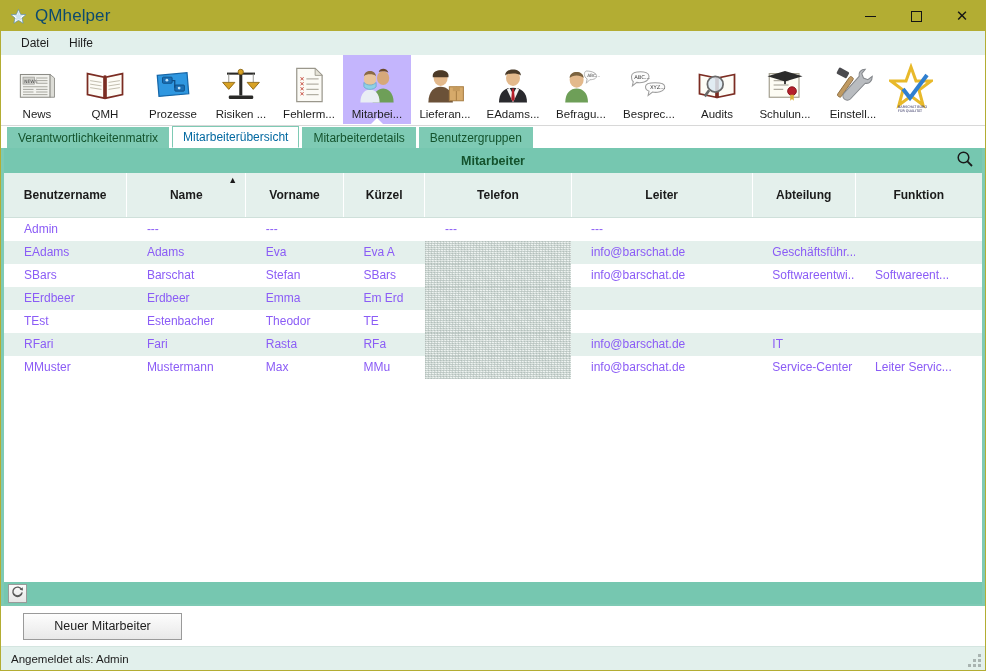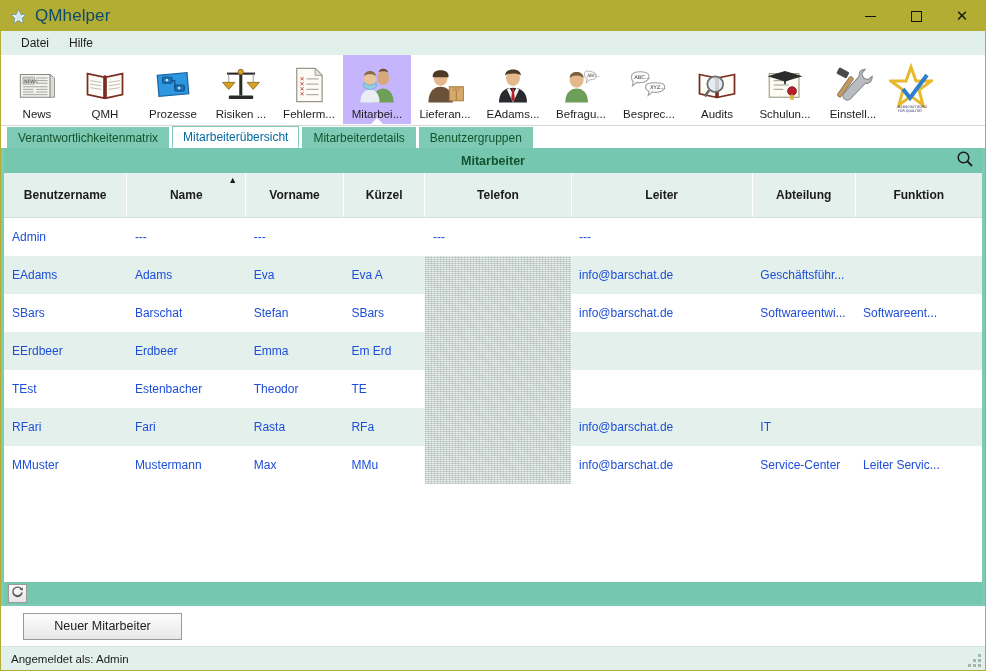--- a/index.html
+++ b/index.html
@@ -156,22 +156,22 @@
     position: relative;
     white-space: nowrap;
     overflow: hidden;
   }
   table.grid thead th:last-child { border-right: none; }
   .sort-arrow {
     position: absolute; right: 8px; top: 3px;
     font-size: 9px; color: #1b1b1b; line-height: 1;
   }
   table.grid tbody td {
-    height: 38px; font-size: 12px; color: #1d4ed8;
-    padding: 0 8px; text-align: left;
+    height: 23px; font-size: 12px; color: #8b5cf6;
+    padding: 0 20px; text-align: left;
     white-space: nowrap; overflow: hidden;
     border: none;
   }
   table.grid tbody tr:nth-child(odd) { background: #ffffff; }
   table.grid tbody tr:nth-child(even) { background: #e4f0ec; }
   td.redacted {
     position: relative; color: transparent;
   }
   .noise {
     position: absolute; left: 0; top: 0; right: 0; bottom: 0;

